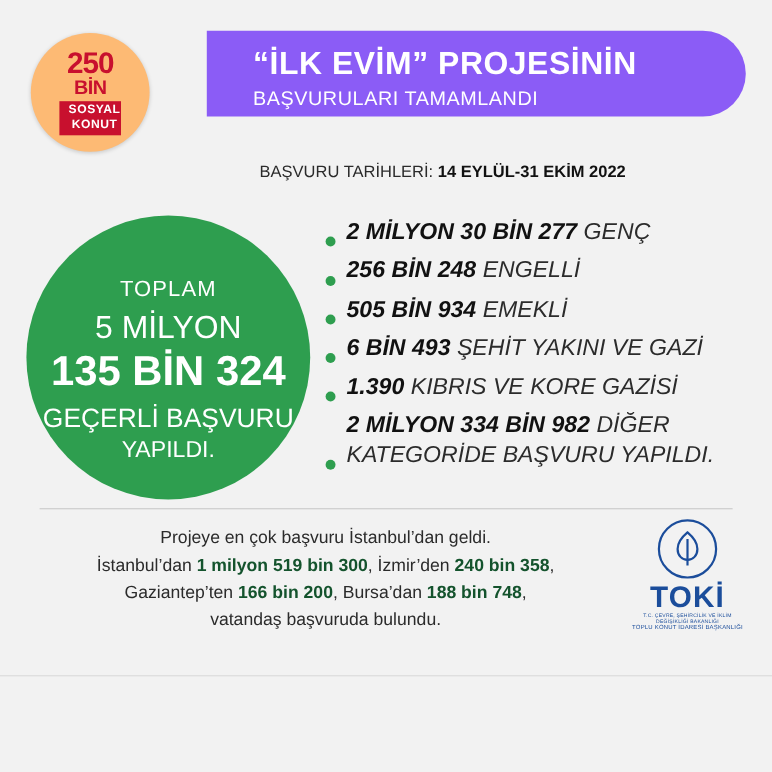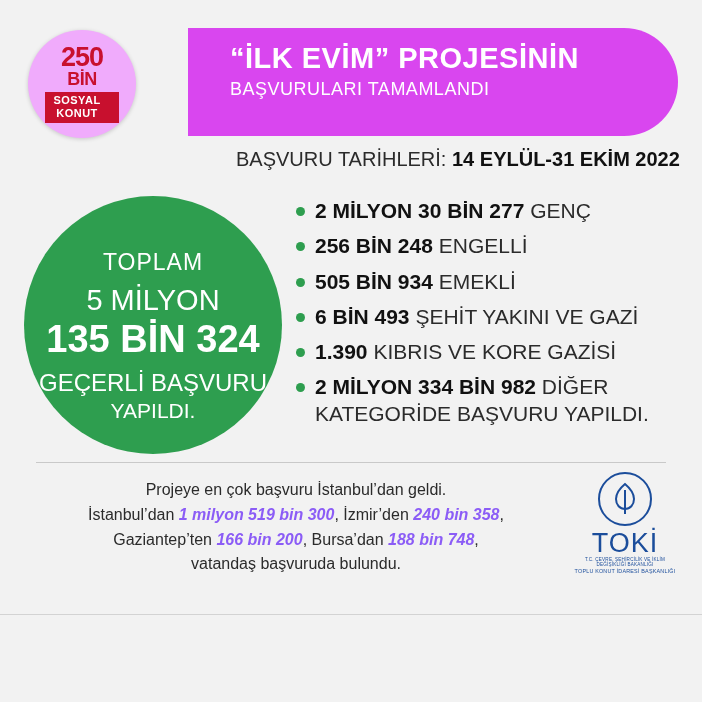--- a/index.html
+++ b/index.html
@@ -12,22 +12,22 @@
   .page {
     position: relative;
     width: 702px; height: 702px;
     background: #f2f2f2;
   }
 
   
   .banner {
     position: absolute;
     left: 188px; top: 28px;
-    width: 490px; height: 108px;
-    background: #d946ef;
+    width: 490px; height: 78px;
+    background: #8b5cf6;
     border-radius: 0 55px 55px 0;
     padding: 14px 26px 0 42px;
     color: #ffffff;
   }
   .banner-line1 {
     font-size: 29px;
     font-weight: bold;
     letter-spacing: 0.5px;
     line-height: 1.15;
     white-space: nowrap;
@@ -40,21 +40,21 @@
     margin-top: 4px;
     white-space: nowrap;
   }
 
   
   .badge {
     position: absolute;
     left: 28px; top: 30px;
     width: 108px; height: 108px;
     border-radius: 50%;
-    background: #f0abfc;
+    background: #fdba74;
     box-shadow: 0 1px 4px rgba(0,0,0,0.18);
     display: flex;
     flex-direction: column;
     align-items: center;
     justify-content: center;
   }
   .badge-250 {
     color: #c8102e;
     font-weight: bold;
     font-size: 27px;
@@ -67,68 +67,69 @@
     font-size: 18px;
     line-height: 0.95;
     letter-spacing: -0.5px;
   }
   .badge-sub {
     background: #c8102e;
     color: #ffffff;
     font-weight: bold;
     font-size: 11px;
     line-height: 1.15;
-    padding: 2px 18px 3px 8px;
+    padding: 2px 0 3px 8px;
     margin-top: 4px;
     text-align: center;
     letter-spacing: 0.5px;
   }
 
   
   .dates {
     position: absolute;
     left: 236px; top: 148px;
     width: 450px;
-    font-size: 20px;
+    font-size: 15px;
     color: #2b2b2b;
     white-space: nowrap;
   }
   .dates b { font-weight: bold; color: #111; }
 
   
   .circle {
     position: absolute;
     left: 24px; top: 196px;
     width: 258px; height: 258px;
     border-radius: 50%;
     background: #2e9e4f;
     color: #ffffff;
     display: flex;
     flex-direction: column;
     align-items: center;
     justify-content: center;
     text-align: center;
     line-height: 1.2;
   }
-  .circle .t1 { font-size: 23px; letter-spacing: 1px; margin-top: 22px; }
+  .circle .t1 { font-size: 20px; letter-spacing: 1px; margin-top: 22px; }
   .circle .t2 { font-size: 29px; font-weight: normal; margin-top: 6px; }
   .circle .t3 { font-size: 38px; font-weight: bold; }
   .circle .t4 { font-size: 24px; margin-top: 6px; }
   .circle .t5 { font-size: 21px; }
 
   
   .list {
     position: absolute;
     left: 296px; top: 198px;
     width: 392px;
   }
   .row {
     display: flex;
-    align-items: flex-start;
+    align-items: flex-end;
     margin-bottom: 9px;
+    font-style: italic;
   }
   .dot {
     width: 9px; height: 9px;
     border-radius: 50%;
     background: #2e9e4f;
     margin-top: 9px;
     margin-right: 10px;
     flex: 0 0 auto;
   }
   .row-text {
@@ -150,21 +151,21 @@
   
   .para {
     position: absolute;
     left: 40px; top: 478px;
     width: 512px;
     text-align: center;
     font-size: 16px;
     color: #2b2b2b;
     line-height: 1.55;
   }
-  .para b { font-weight: bold; color: #8b5cf6; font-style: italic; }
+  .para b { font-weight: bold; color: #14532d; }
 
   
   .toki {
     position: absolute;
     left: 570px; top: 472px;
     width: 110px;
     text-align: center;
   }
   .toki-circle {
     width: 54px; height: 54px;
@@ -174,21 +175,21 @@
     position: relative;
     background: #f2f2f2;
   }
   .toki-tree {
     position: absolute;
     left: 50%; top: 50%;
     transform: translate(-50%, -50%);
   }
   .toki-word {
     color: #1b4d9b;
-    font-weight: normal;
+    font-weight: bold;
     font-size: 27px;
     letter-spacing: 1px;
     margin-top: 2px;
   }
   .toki-tag1 {
     color: #1b4d9b;
     font-size: 4.6px;
     letter-spacing: 0.2px;
     margin-top: -2px;
   }

